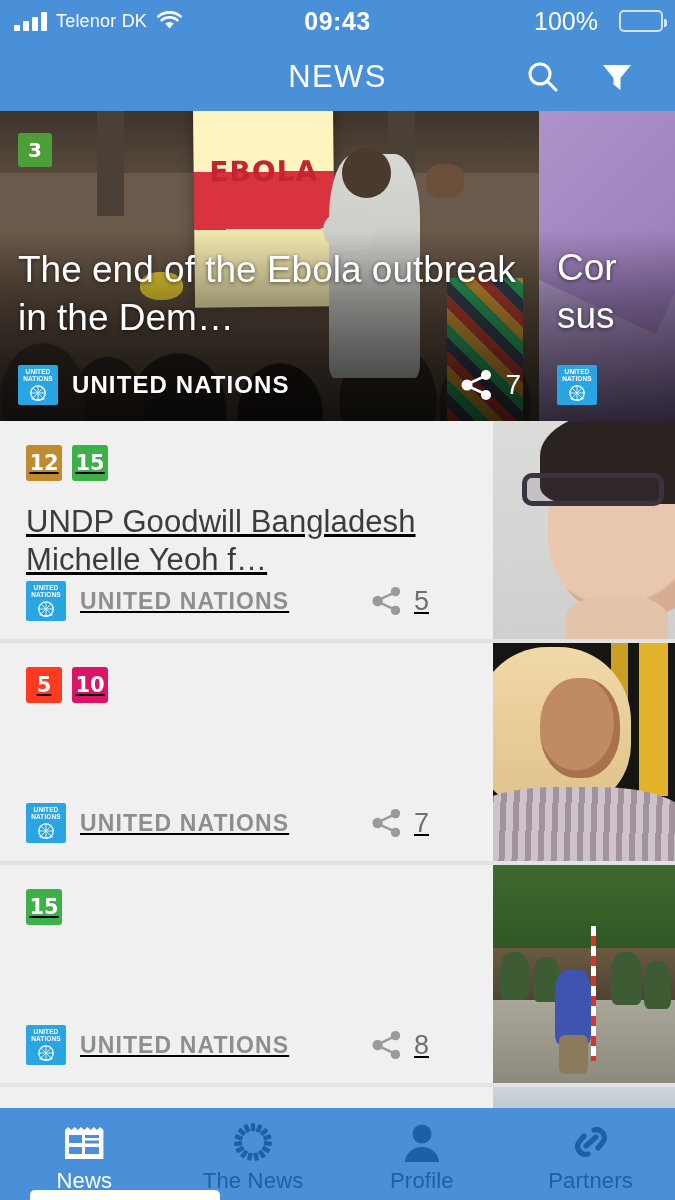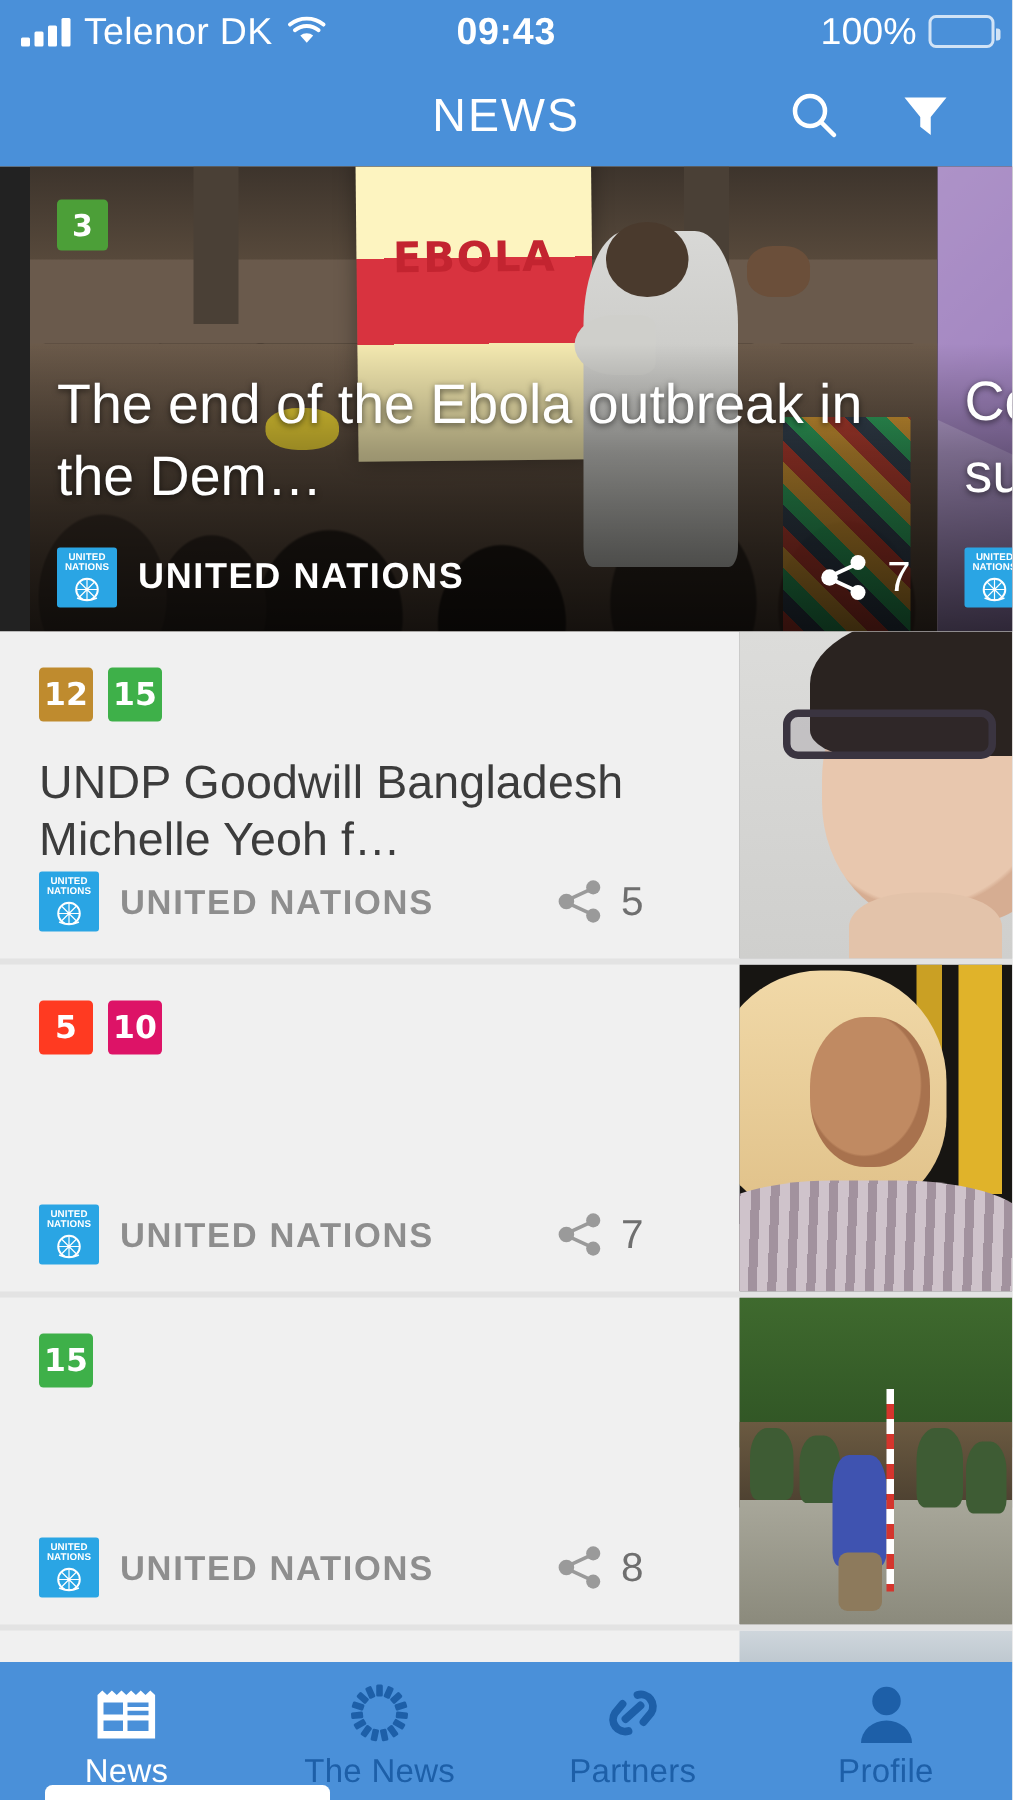--- a/index.html
+++ b/index.html
@@ -16,29 +16,29 @@
     position:relative; height:42px; background:#4a90d9;
     display:flex; align-items:center; color:#fff;
   }
   .sb-left { display:flex; align-items:center; gap:9px; padding-left:14px; }
   .sig { display:flex; align-items:flex-end; gap:3px; height:19px; }
   .sig i { display:block; width:6px; background:#fff; border-radius:1px; }
   .sig i:nth-child(1){ height:6px; }
   .sig i:nth-child(2){ height:10px; }
   .sig i:nth-child(3){ height:14px; }
   .sig i:nth-child(4){ height:19px; }
-  .carrier { font-size:25px; letter-spacing:.2px; }
+  .carrier { font-size:18px; letter-spacing:.2px; }
   .wifi { position:relative; width:27px; height:20px; }
   .wifi svg { display:block; }
   .sb-time {
     position:absolute; left:0; right:0; text-align:center;
     font-size:25px; font-weight:bold; letter-spacing:.5px; pointer-events:none;
   }
   .sb-right {
-    margin-left:auto; display:flex; align-items:center; gap:8px; padding-right:12px;
+    margin-left:auto; display:flex; align-items:center; gap:21px; padding-right:12px;
   }
   .batt-pct { font-size:25px; }
   .batt {
     position:relative; width:44px; height:22px;
     border:2px solid rgba(255,255,255,.75); border-radius:5px; padding:2px;
   }
   .batt::after {
     content:""; position:absolute; right:-6px; top:7px; width:3px; height:8px;
     background:rgba(255,255,255,.75); border-radius:0 2px 2px 0;
   }
@@ -55,21 +55,21 @@
   }
   .appbar-actions {
     margin-left:auto; display:flex; align-items:center; gap:34px; padding-right:38px; z-index:2;
   }
   .icon-btn { width:40px; height:40px; display:flex; align-items:center; justify-content:center; cursor:pointer; }
 
   
   .hero-wrap { position:relative; height:310px; overflow:hidden; background:#222; }
   .hero-track { display:flex; height:100%; width:200%; }
   .hero-card { position:relative; height:100%; overflow:hidden; flex:0 0 auto; }
-  .hero-card.primary { width:605px;margin-left:20px; }
+  .hero-card.primary { width:539px; }
   .hero-card.secondary { width:320px; }
 
   
   .photo-ebola { position:absolute; inset:0; background:#6a5a4c; overflow:hidden; }
   .photo-ebola .poster {
     position:absolute; left:36%; top:-3%; width:26%; height:66%;
     background:linear-gradient(#fdf4c0 0 34%, #d8333f 34% 62%, #f4e9b0 62% 100%);
     transform:rotate(-.6deg); box-shadow:0 0 14px rgba(0,0,0,.35);
   }
   .photo-ebola .poster .ebolatxt {
@@ -162,21 +162,21 @@
     font-family:"Liberation Sans", sans-serif;
   }
   .unlogo .t1 { top:4px; }
   .unlogo .t2 { top:11px; }
   .unlogo .emb {
     position:absolute; left:50%; top:19px; transform:translateX(-50%);
     width:20px; height:18px;
   }
 
   
-  .list { background:#e3e3e3; }
+  .list { background:#e3e3e3;text-decoration:underline; }
   .card {
     position:relative; display:flex; background:#f0f0f0;
     height:218px; margin-bottom:4px; overflow:hidden;
   }
   .card-body { flex:1 1 auto; padding:24px 20px 0 26px; display:flex; flex-direction:column; }
   .sdg-row { display:flex; gap:10px; margin-bottom:22px; }
   .sdg {
     width:36px; height:36px; border-radius:3px; color:#fff;
     font-size:21px; font-weight:bold; display:flex; align-items:center; justify-content:center;
     font-family:"DejaVu Sans", sans-serif; line-height:1;
@@ -597,37 +597,37 @@
             </g>
           </g>
         </svg>
       </span>
       <span class="nav-label">The News</span>
     </div>
 
 
     <div class="nav-item">
       <span class="nav-ico">
+        <svg width="40" height="42" viewBox="0 0 40 42">
+          <circle cx="20" cy="13" r="9.5" fill="#1d5fa8"></circle>
+          <path d="M3 41 a17 15 0 0 1 34 0 Z" fill="#1d5fa8"></path>
+        </svg>
+      </span>
+      <span class="nav-label">Profile</span>
+    </div>
+
+    <div class="nav-item">
+      <span class="nav-ico">
         <svg width="42" height="42" viewBox="0 0 42 42">
           <g stroke="#1d5fa8" stroke-width="5.2" fill="none" stroke-linecap="round">
             <path d="M24 9 a8 8 0 0 1 9 12 l-5 6"></path>
             <path d="M18 33 a8 8 0 0 1 -9 -12 l5 -6"></path>
             <path d="M16 25 l10 -9"></path>
           </g>
         </svg>
       </span>
       <span class="nav-label">Partners</span>
     </div>
 
-    <div class="nav-item">
-      <span class="nav-ico">
-        <svg width="40" height="42" viewBox="0 0 40 42">
-          <circle cx="20" cy="13" r="9.5" fill="#1d5fa8"></circle>
-          <path d="M3 41 a17 15 0 0 1 34 0 Z" fill="#1d5fa8"></path>
-        </svg>
-      </span>
-      <span class="nav-label">Profile</span>
-    </div>
-
     <div class="home-indicator"></div>
   </div>
 
 </div>
 
 </body></html>

